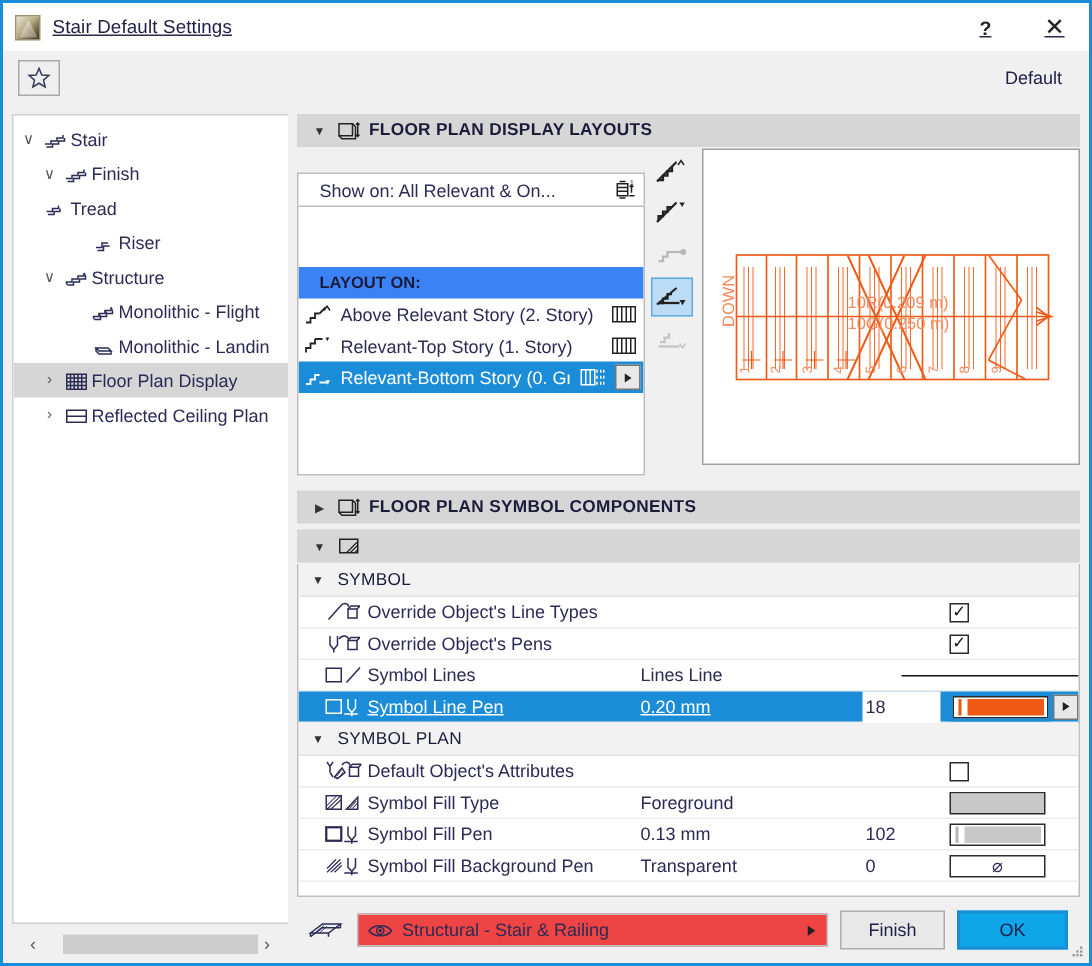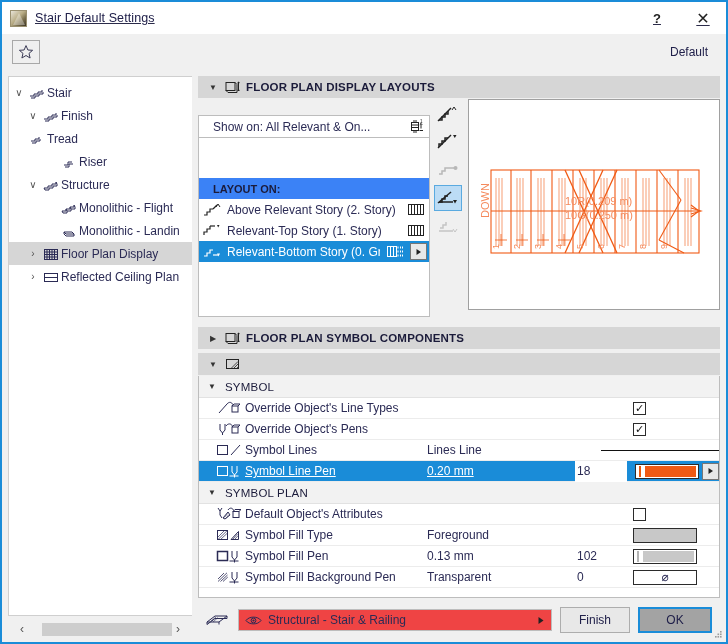--- a/index.html
+++ b/index.html
@@ -206,21 +206,21 @@
     flex:1; height:22px; background:#ef4444; border:1px solid #bdbdbd;
     display:flex; align-items:center; gap:6px; padding:0 6px;
   }
   #layer-name { flex:1; font-size:12px; color:#2b2b55; }
   .btn {
     height:26px; min-width:70px; padding:0 14px;
     border:1px solid #adadad; background:#e8e8e8;
     font-size:12px; color:#20204a;
     display:flex;align-items:center;justify-content:center;
   }
-  .btn.primary { border:2px solid #1a8cd8; background:#a3a3a3; min-width:74px; }
+  .btn.primary { border:2px solid #1a8cd8; background:#0ea5e9; min-width:74px; }
   #resize-grip { position:absolute; right:3px; bottom:3px; width:10px;height:10px; }
   svg { display:block; }
 </style>
 </head>
 <body>
 
 <div id="window">
 
   <div id="titlebar">
     <div id="app-icon"></div>

